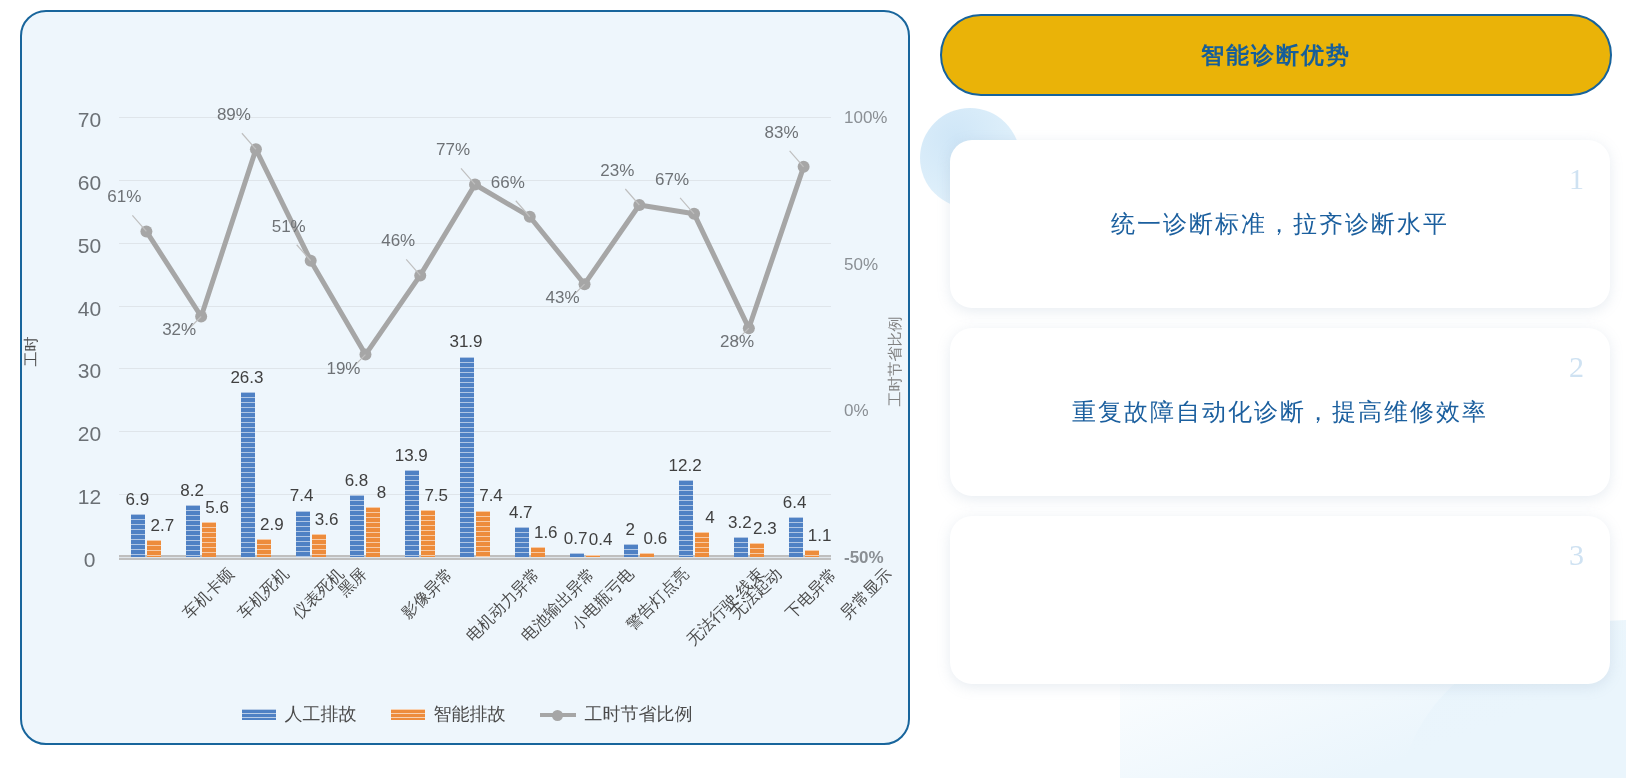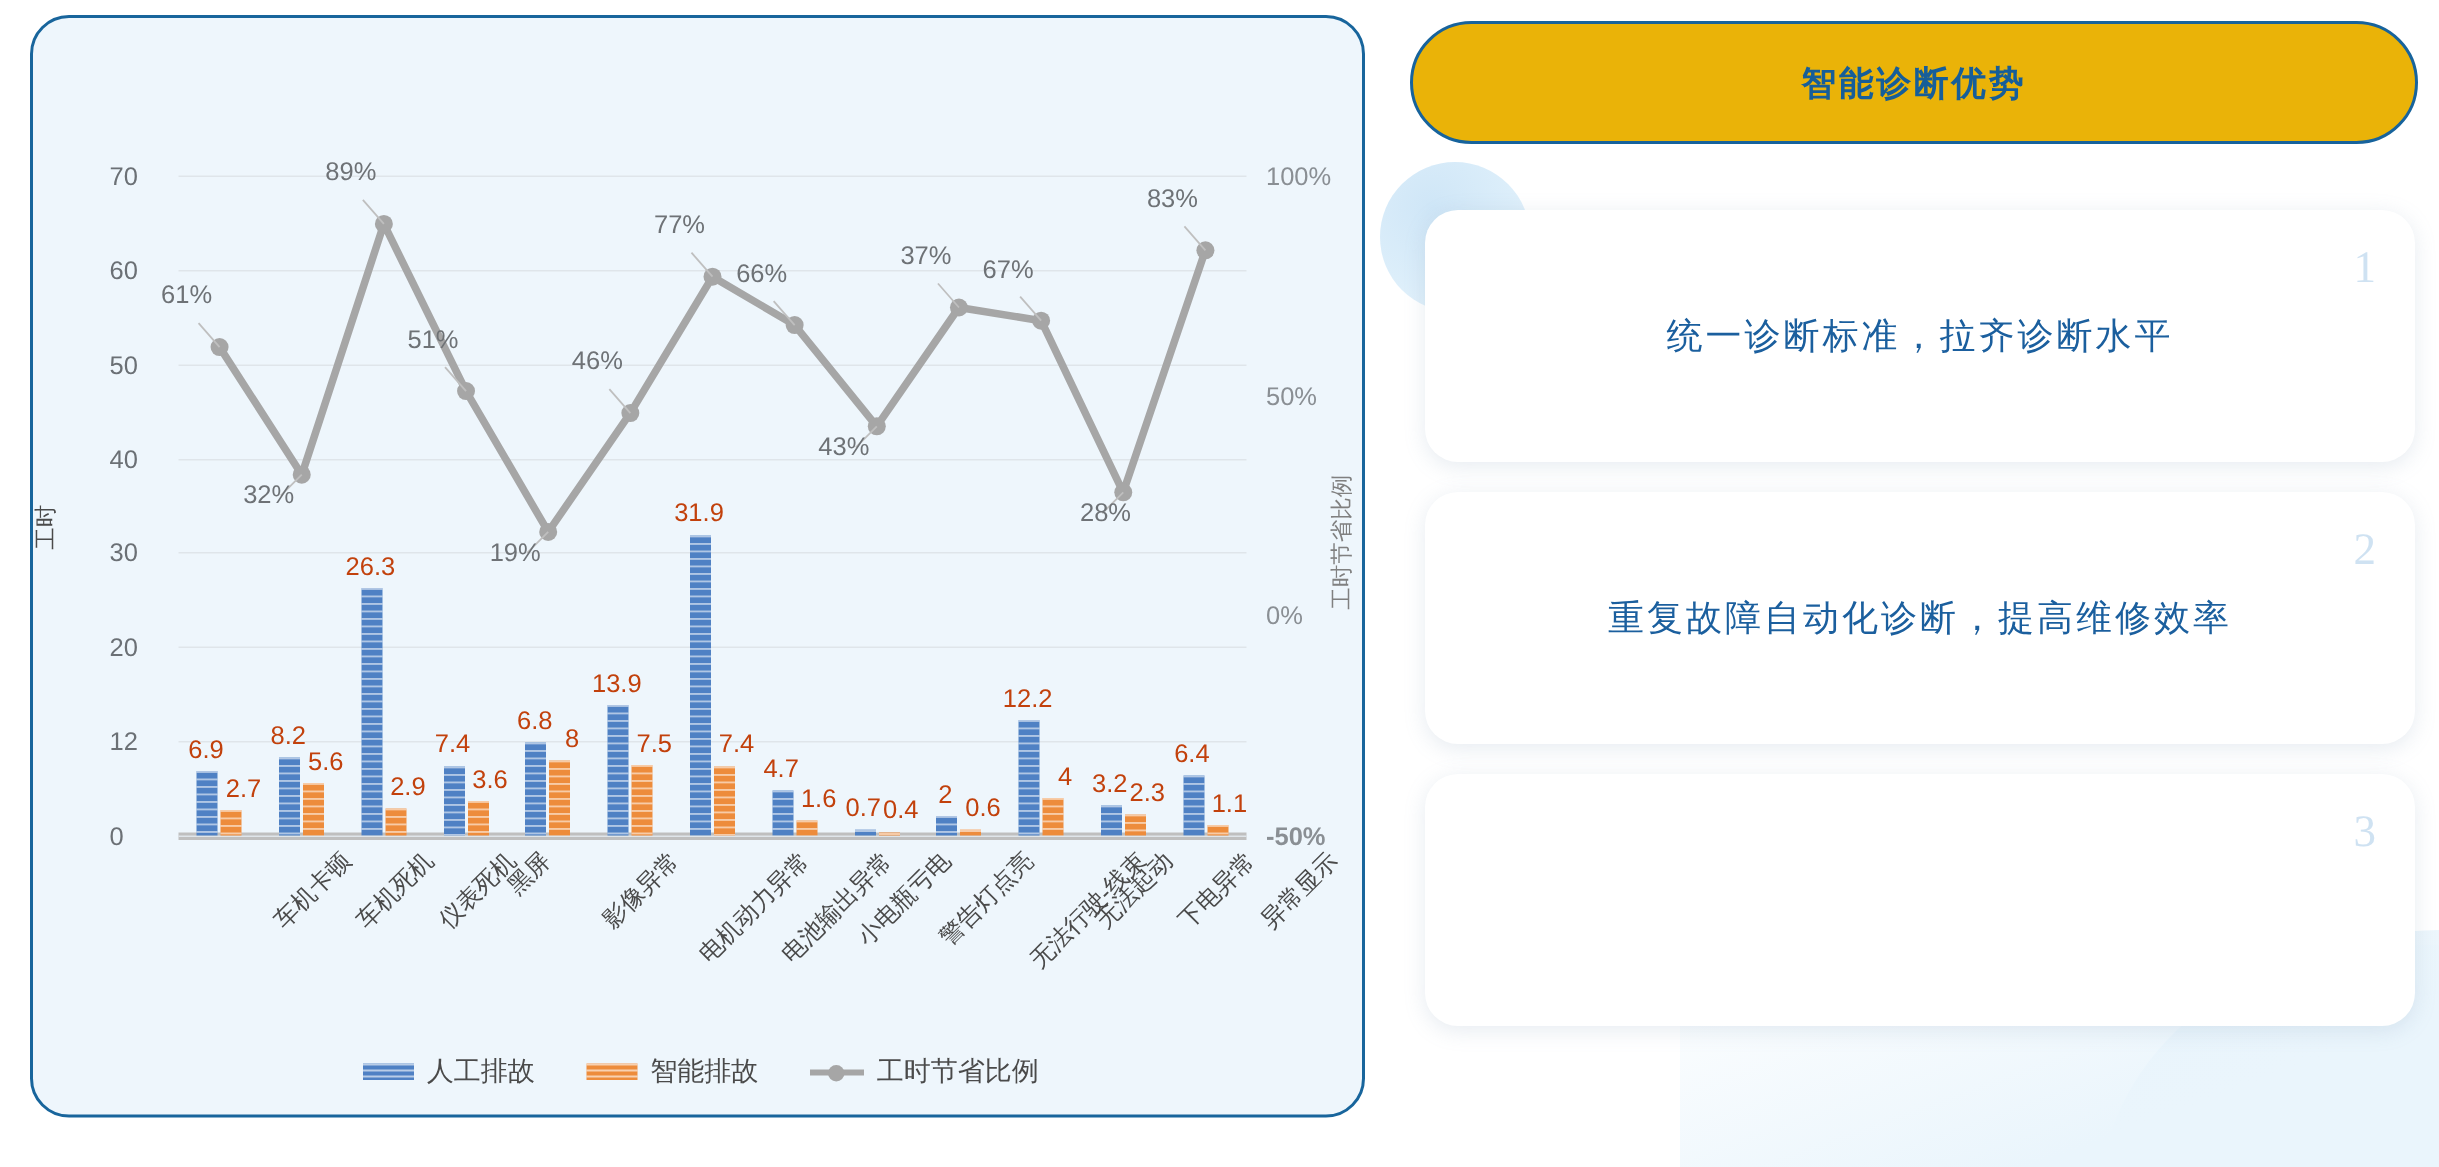--- a/index.html
+++ b/index.html
@@ -70,22 +70,22 @@
     position: absolute; left: 0; width: 100%;
     height: 1px; background: #dfe5ea;
   }
   .axis-base {
     position: absolute; left: 0; width: 100%; bottom: -3px;
     height: 5px; background: #bfbfbf;
   }
 
   .ytick {
     position: absolute; right: 712px; width: 46px;
-    text-align: left; padding-right: 13px;
-    font-size: 17px; color: #6b7075; transform: translateY(-9px);
+    text-align: center; padding-right: 13px;
+    font-size: 21px; color: #6b7075; transform: translateY(-9px);
   }
   .ytick-r {
     position: absolute; left: 712px; width: 70px;
     text-align: left; padding-left: 13px;
     font-size: 17px; color: #8a8f94; transform: translateY(-9px);
   }
 
   
   .cat { position: absolute; bottom: 0; height: 100%; }
   .bar {
@@ -100,21 +100,21 @@
       rgba(0,0,0,0) 1.4px, rgba(0,0,0,0) 5px);
   }
   .bar.smart {
     left: 18px;
     background-color: #ed8c3c;
     background-image: repeating-linear-gradient(to bottom,
       rgba(255,255,255,.55) 0px, rgba(255,255,255,.55) 1.4px,
       rgba(0,0,0,0) 1.4px, rgba(0,0,0,0) 5px);
   }
   .bar-lbl {
-    position: absolute; font-size: 17px; color: #c2410c;
+    position: absolute; font-size: 17px; color: #404040;
     white-space: nowrap; transform: translateX(-50%);
   }
 
   
   .line-svg { position: absolute; left: 0; top: 0; overflow: visible; }
   .pct-lbl {
     position: absolute; font-size: 17px; color: #6e7276;
     white-space: nowrap; transform: translateX(-50%);
   }
 
@@ -341,21 +341,21 @@
           </svg>
           <div class="pct-lbl" style="left: 5.38462px; top: 70.4px;">61%</div>
           <div class="pct-lbl" style="left: 60.1538px; top: 203.467px;">32%</div>
           <div class="pct-lbl" style="left: 114.923px; top: -11.7333px;">89%</div>
           <div class="pct-lbl" style="left: 169.692px; top: 99.7333px;">51%</div>
           <div class="pct-lbl" style="left: 224.462px; top: 241.6px;">19%</div>
           <div class="pct-lbl" style="left: 279.231px; top: 114.4px;">46%</div>
           <div class="pct-lbl" style="left: 334px; top: 23.4667px;">77%</div>
           <div class="pct-lbl" style="left: 388.769px; top: 55.7333px;">66%</div>
           <div class="pct-lbl" style="left: 443.538px; top: 171.2px;">43%</div>
-          <div class="pct-lbl" style="left: 498.308px; top: 44px;">37%</div>
+          <div class="pct-lbl" style="left: 498.308px; top: 44px;">23%</div>
           <div class="pct-lbl" style="left: 553.077px; top: 52.8px;">67%</div>
           <div class="pct-lbl" style="left: 618px; top: 215.2px;">28%</div>
           <div class="pct-lbl" style="left: 662.615px; top: 5.86667px;">83%</div>
         </div>
 
       <div class="xlabels" id="xlabels">
           <div class="xlbl" style="left: 41.3846px;">车机卡顿</div>
           <div class="xlbl" style="left: 96.1538px;">车机死机</div>
           <div class="xlbl" style="left: 150.923px;">仪表死机</div>
           <div class="xlbl" style="left: 205.692px;">黑屏</div>

